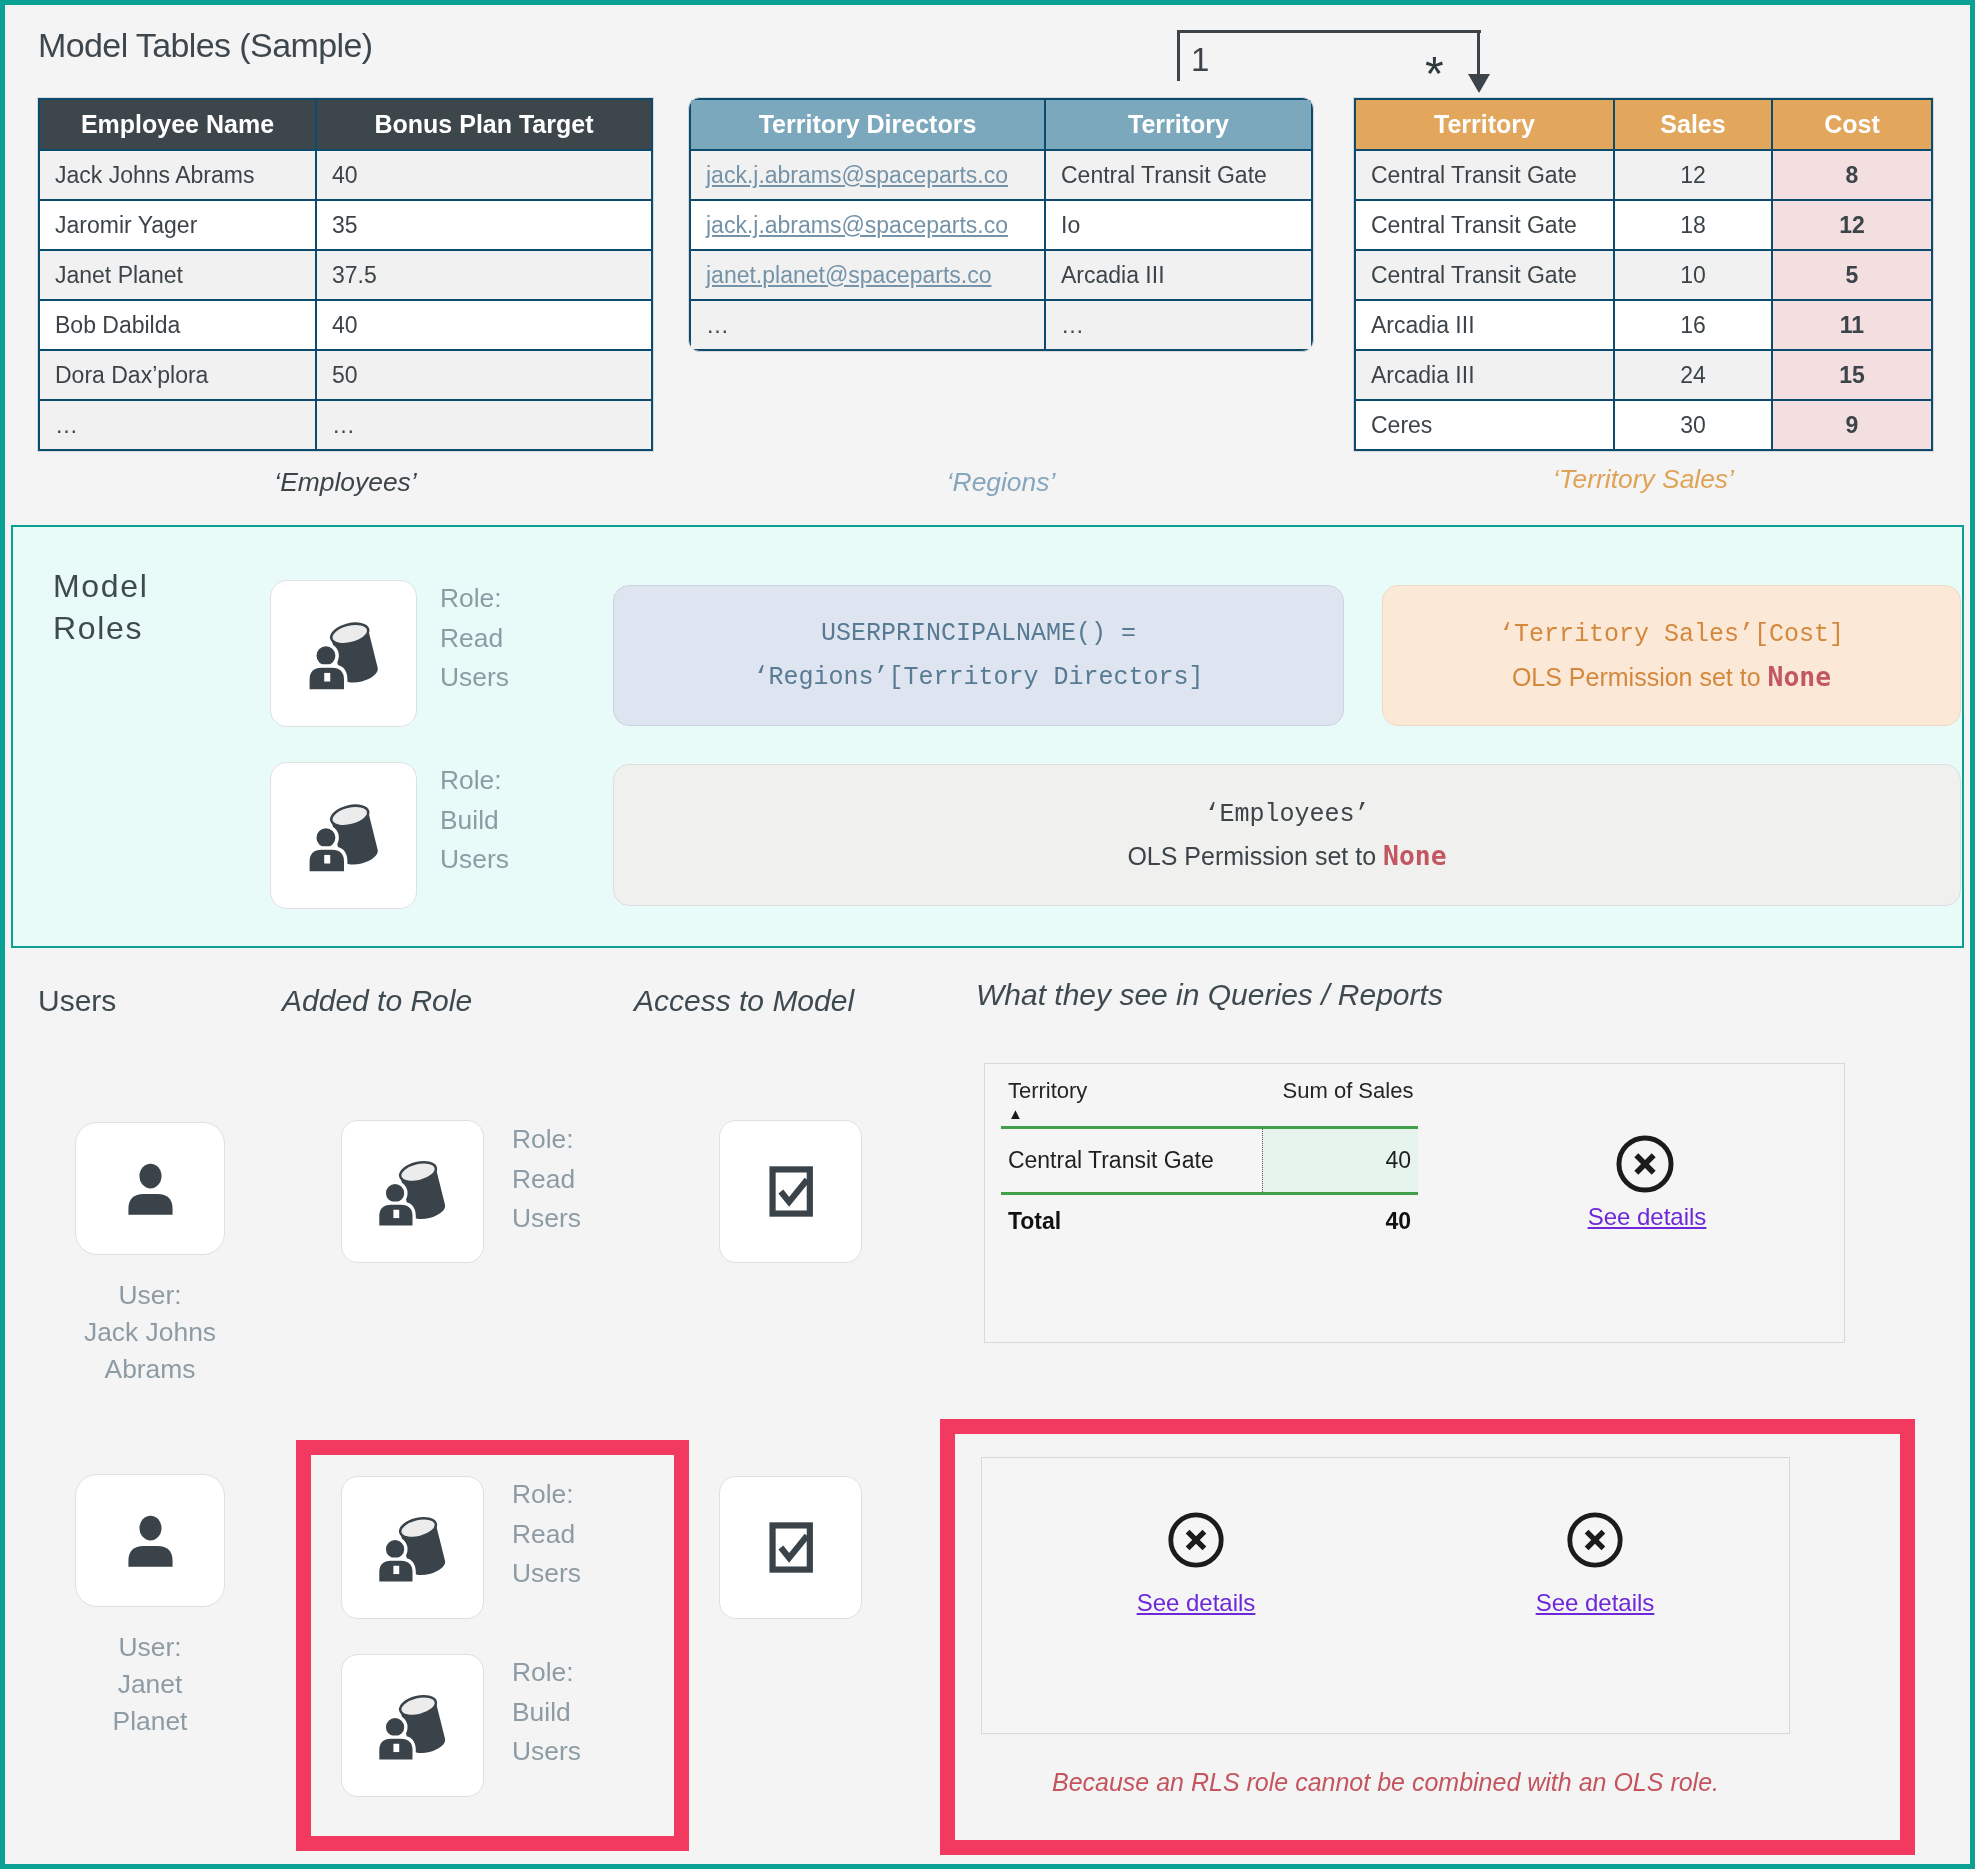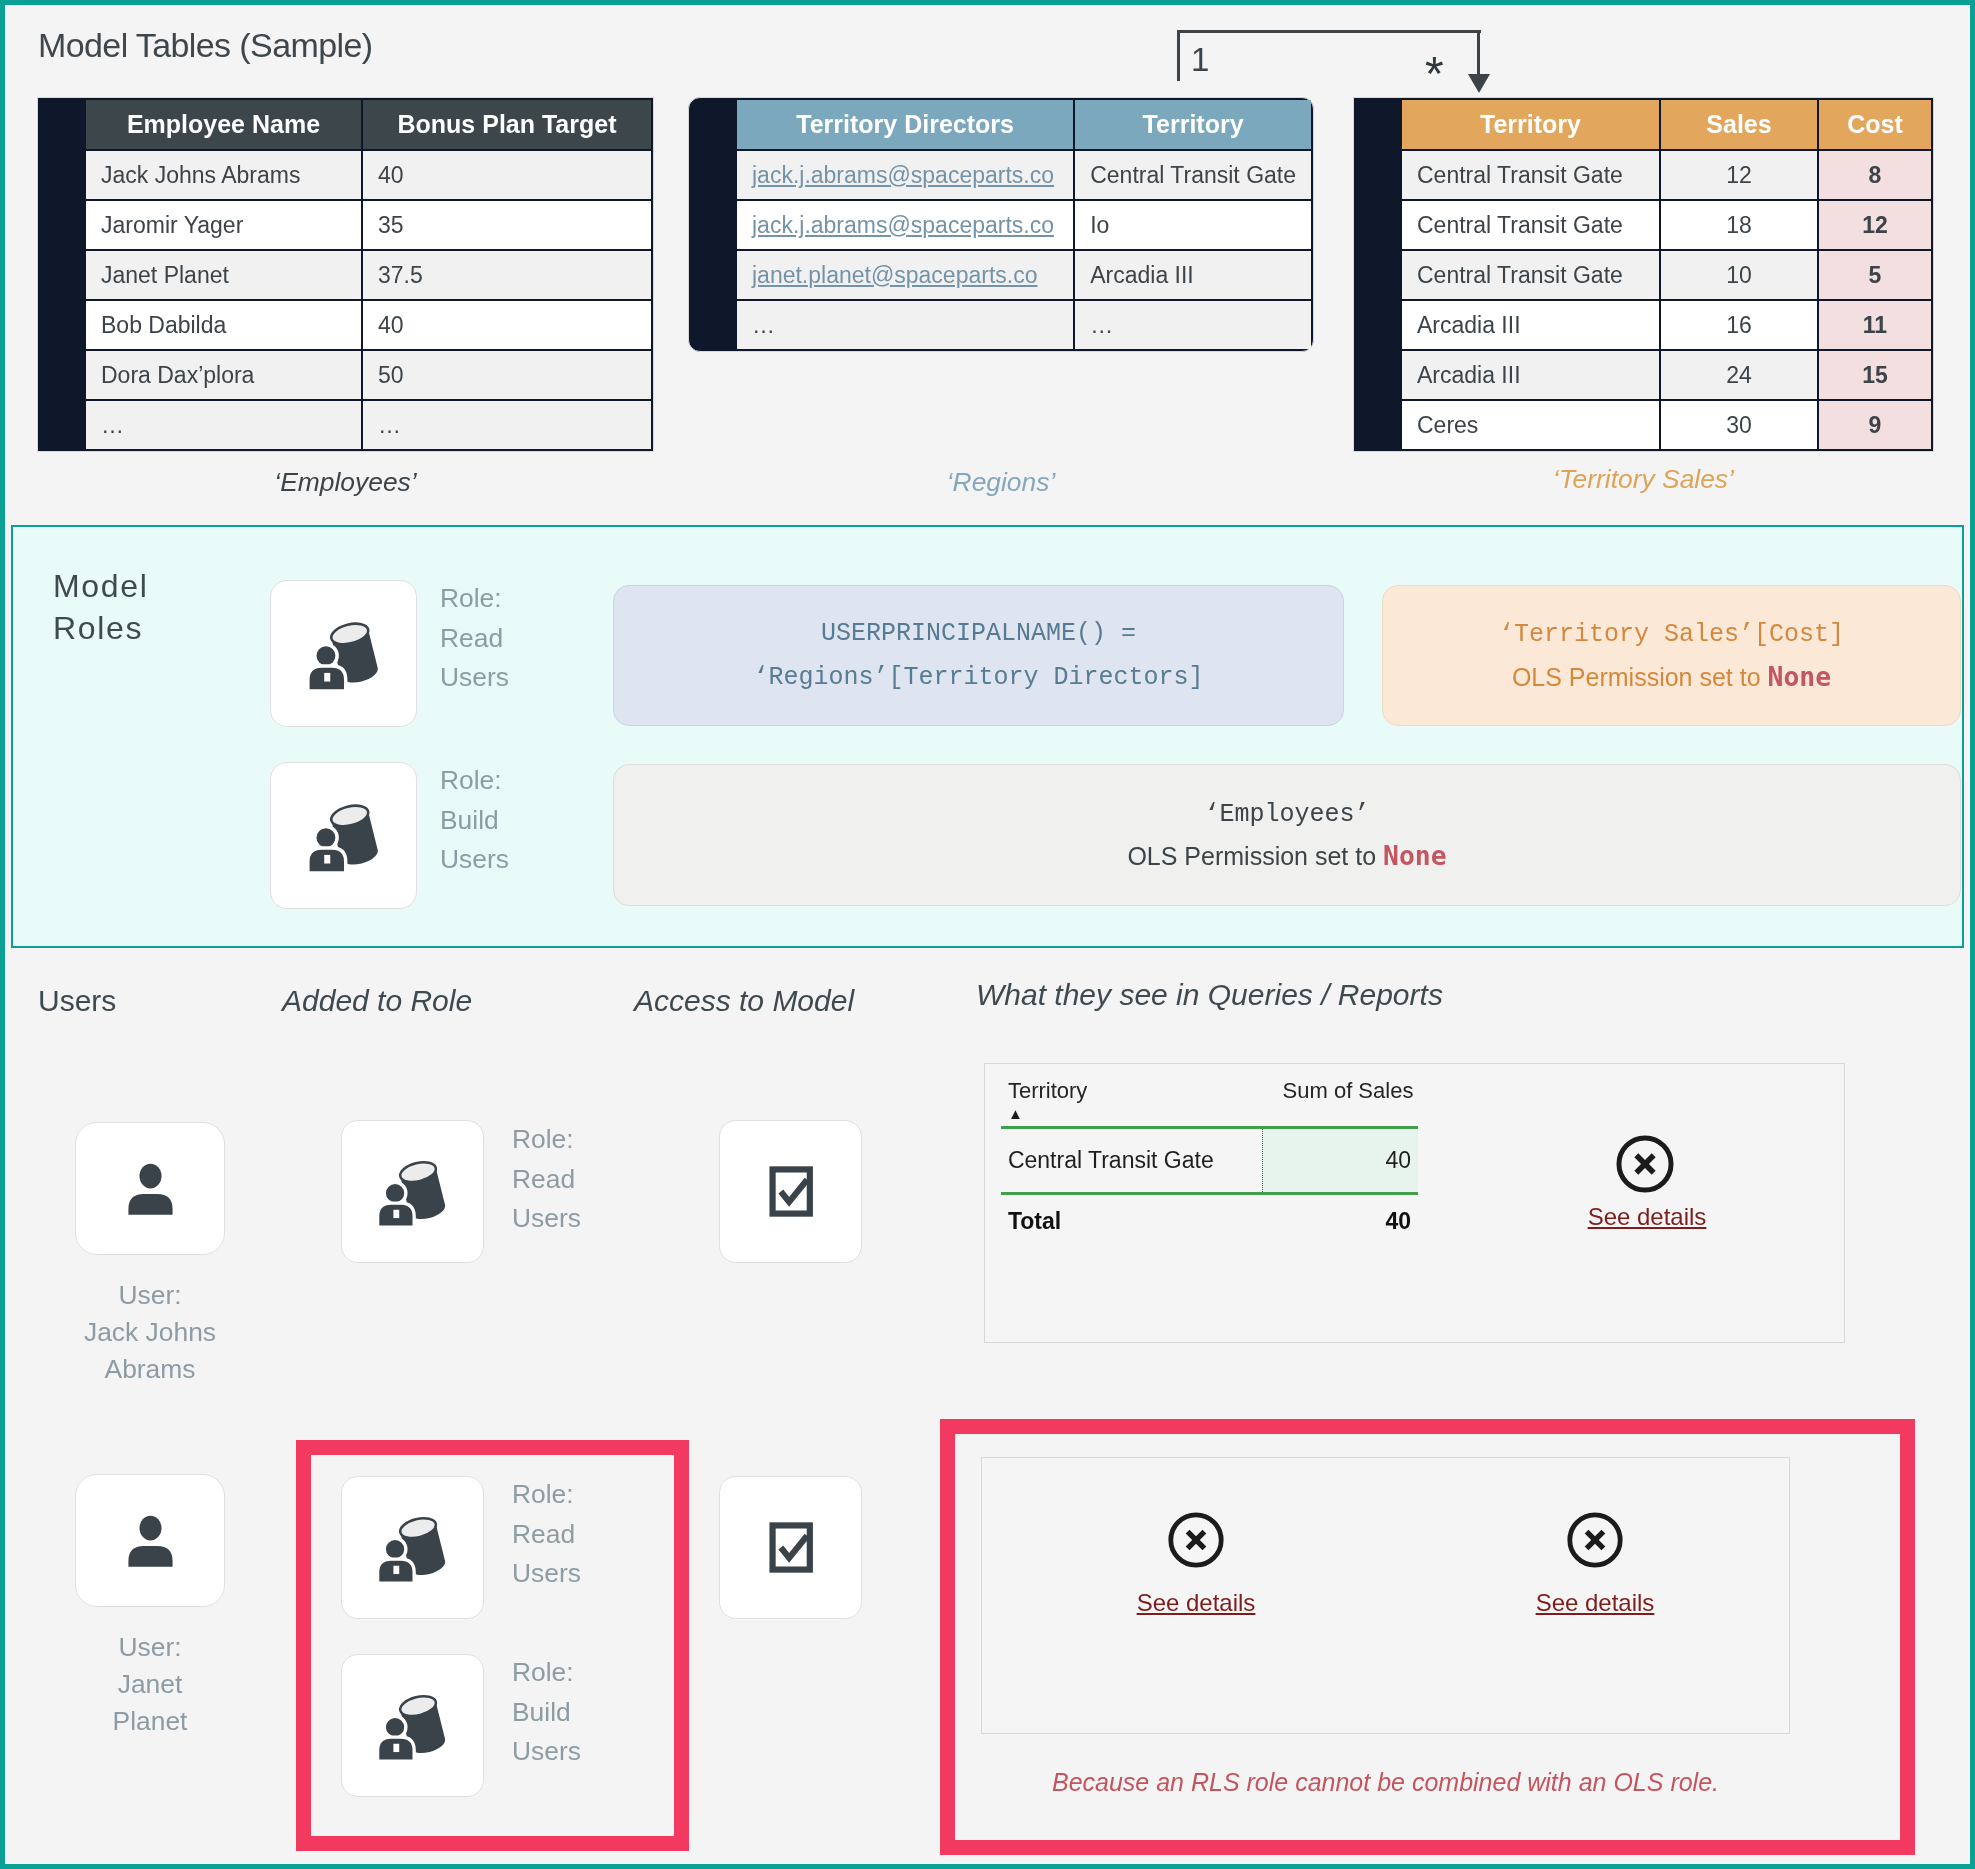--- a/index.html
+++ b/index.html
@@ -8,21 +8,21 @@
     background:#f4f4f4; border:5.2px solid #0ba094; box-sizing:border-box;
     font-family:"Liberation Sans", sans-serif; color:#3c4449; overflow:hidden;
   }
   
   .big-title{position:absolute; font-size:34px; font-weight:500; color:#3d474d; letter-spacing:-0.6px;}
   .band-title{position:absolute; font-size:32px; font-weight:500; color:#3e4a50; line-height:1.32; letter-spacing:1.7px;}
   .col-head{position:absolute; font-size:30px; font-weight:500; color:#3e4a50;}
   .italic{font-style:italic;}
 
   
-  table.mtable{position:absolute; border-collapse:separate; border-spacing:2.3px; background:#0f172a; border:1.1px solid #d8d8d8;padding-left:46px;}
+  table.mtable{position:absolute; border-collapse:separate; border-spacing:2.3px; background:#0c4a6e; border:1.1px solid #d8d8d8;}
   table.mtable th{background:#3d464a; color:#fff; font-size:25px; font-weight:bold; height:49px; text-align:center; padding:0 11.5px;}
   table.mtable td{background:#fff; font-size:23px; color:#3c4449; height:48px; padding:0 15px; white-space:nowrap;}
   table.mtable tbody tr:nth-child(odd) td{background:#f1f1f1;}
   table.tbl-emp tbody tr:last-child td, table.tbl-reg tbody tr:last-child td{background:#f1f1f1;}
   table.tbl-reg th{background:#7ba8bd;}
   table.tbl-sales th{background:#e2a65c;}
   table.tbl-sales td:nth-child(2){text-align:center;}
   table.tbl-sales td:nth-child(3){background:#f3dee0 !important; font-weight:bold; text-align:center;}
   a.email{color:#7493a8; text-decoration:underline;}
   .tcaption{position:absolute; font-size:26.4px; font-style:italic; color:#3c4449; text-align:center;}
@@ -48,21 +48,21 @@
   .peach-line1{font-size:25px; color:#d4883d; line-height:1.7;}
   .peach-line2{font-size:25px; color:#d4883d; line-height:1.5;}
   .gray-line1{font-size:25px; color:#3c4449; line-height:1.7;}
   .gray-line2{font-size:25px; color:#3c4449; line-height:1.5;}
   .none-red{font-family:"DejaVu Sans Mono", monospace; font-weight:bold; color:#c25762;}
 
   
   .user-label{position:absolute; font-size:26.4px; color:#8d9ca4; text-align:center; line-height:1.4;}
   .panel{position:absolute; border:1.7px solid #d8d8d8; box-sizing:border-box; background:#f5f5f5;}
   .pinkbox{position:absolute; border:15px solid #f23a60; box-sizing:border-box;}
-  .seedetails{position:absolute; font-size:24px; color:#7f1d1d; text-decoration:underline; text-align:center; cursor:pointer;}
+  .seedetails{position:absolute; font-size:24px; color:#6d28d9; text-decoration:underline; text-align:center; cursor:pointer;}
   .err-note{position:absolute; font-size:25px; font-style:italic; color:#c4545e; text-align:center;}
 
   
   .pbi{position:absolute; width:417px;}
   .pbi-head{display:flex; justify-content:space-between; font-size:22px; color:#252525; padding:3.4px 4.6px 0 6.9px;}
   .pbi-sort{font-size:15px; color:#1b1b1b; padding:1.1px 0 4.6px 6.9px;}
   .pbi-green{height:2.9px; background:#42a04d;}
   .pbi-row{display:flex; align-items:stretch; height:63px;}
   .pbi-row .nm{flex:1; display:flex; align-items:center; font-size:23px; color:#1f1f1f; padding-left:6.9px;}
   .pbi-row .val{width:156px; background:#e7f4ed; border-left:1.7px dotted #555; display:flex; align-items:center; justify-content:flex-end; font-size:23px; color:#1f1f1f; padding-right:6.9px; box-sizing:border-box;}

